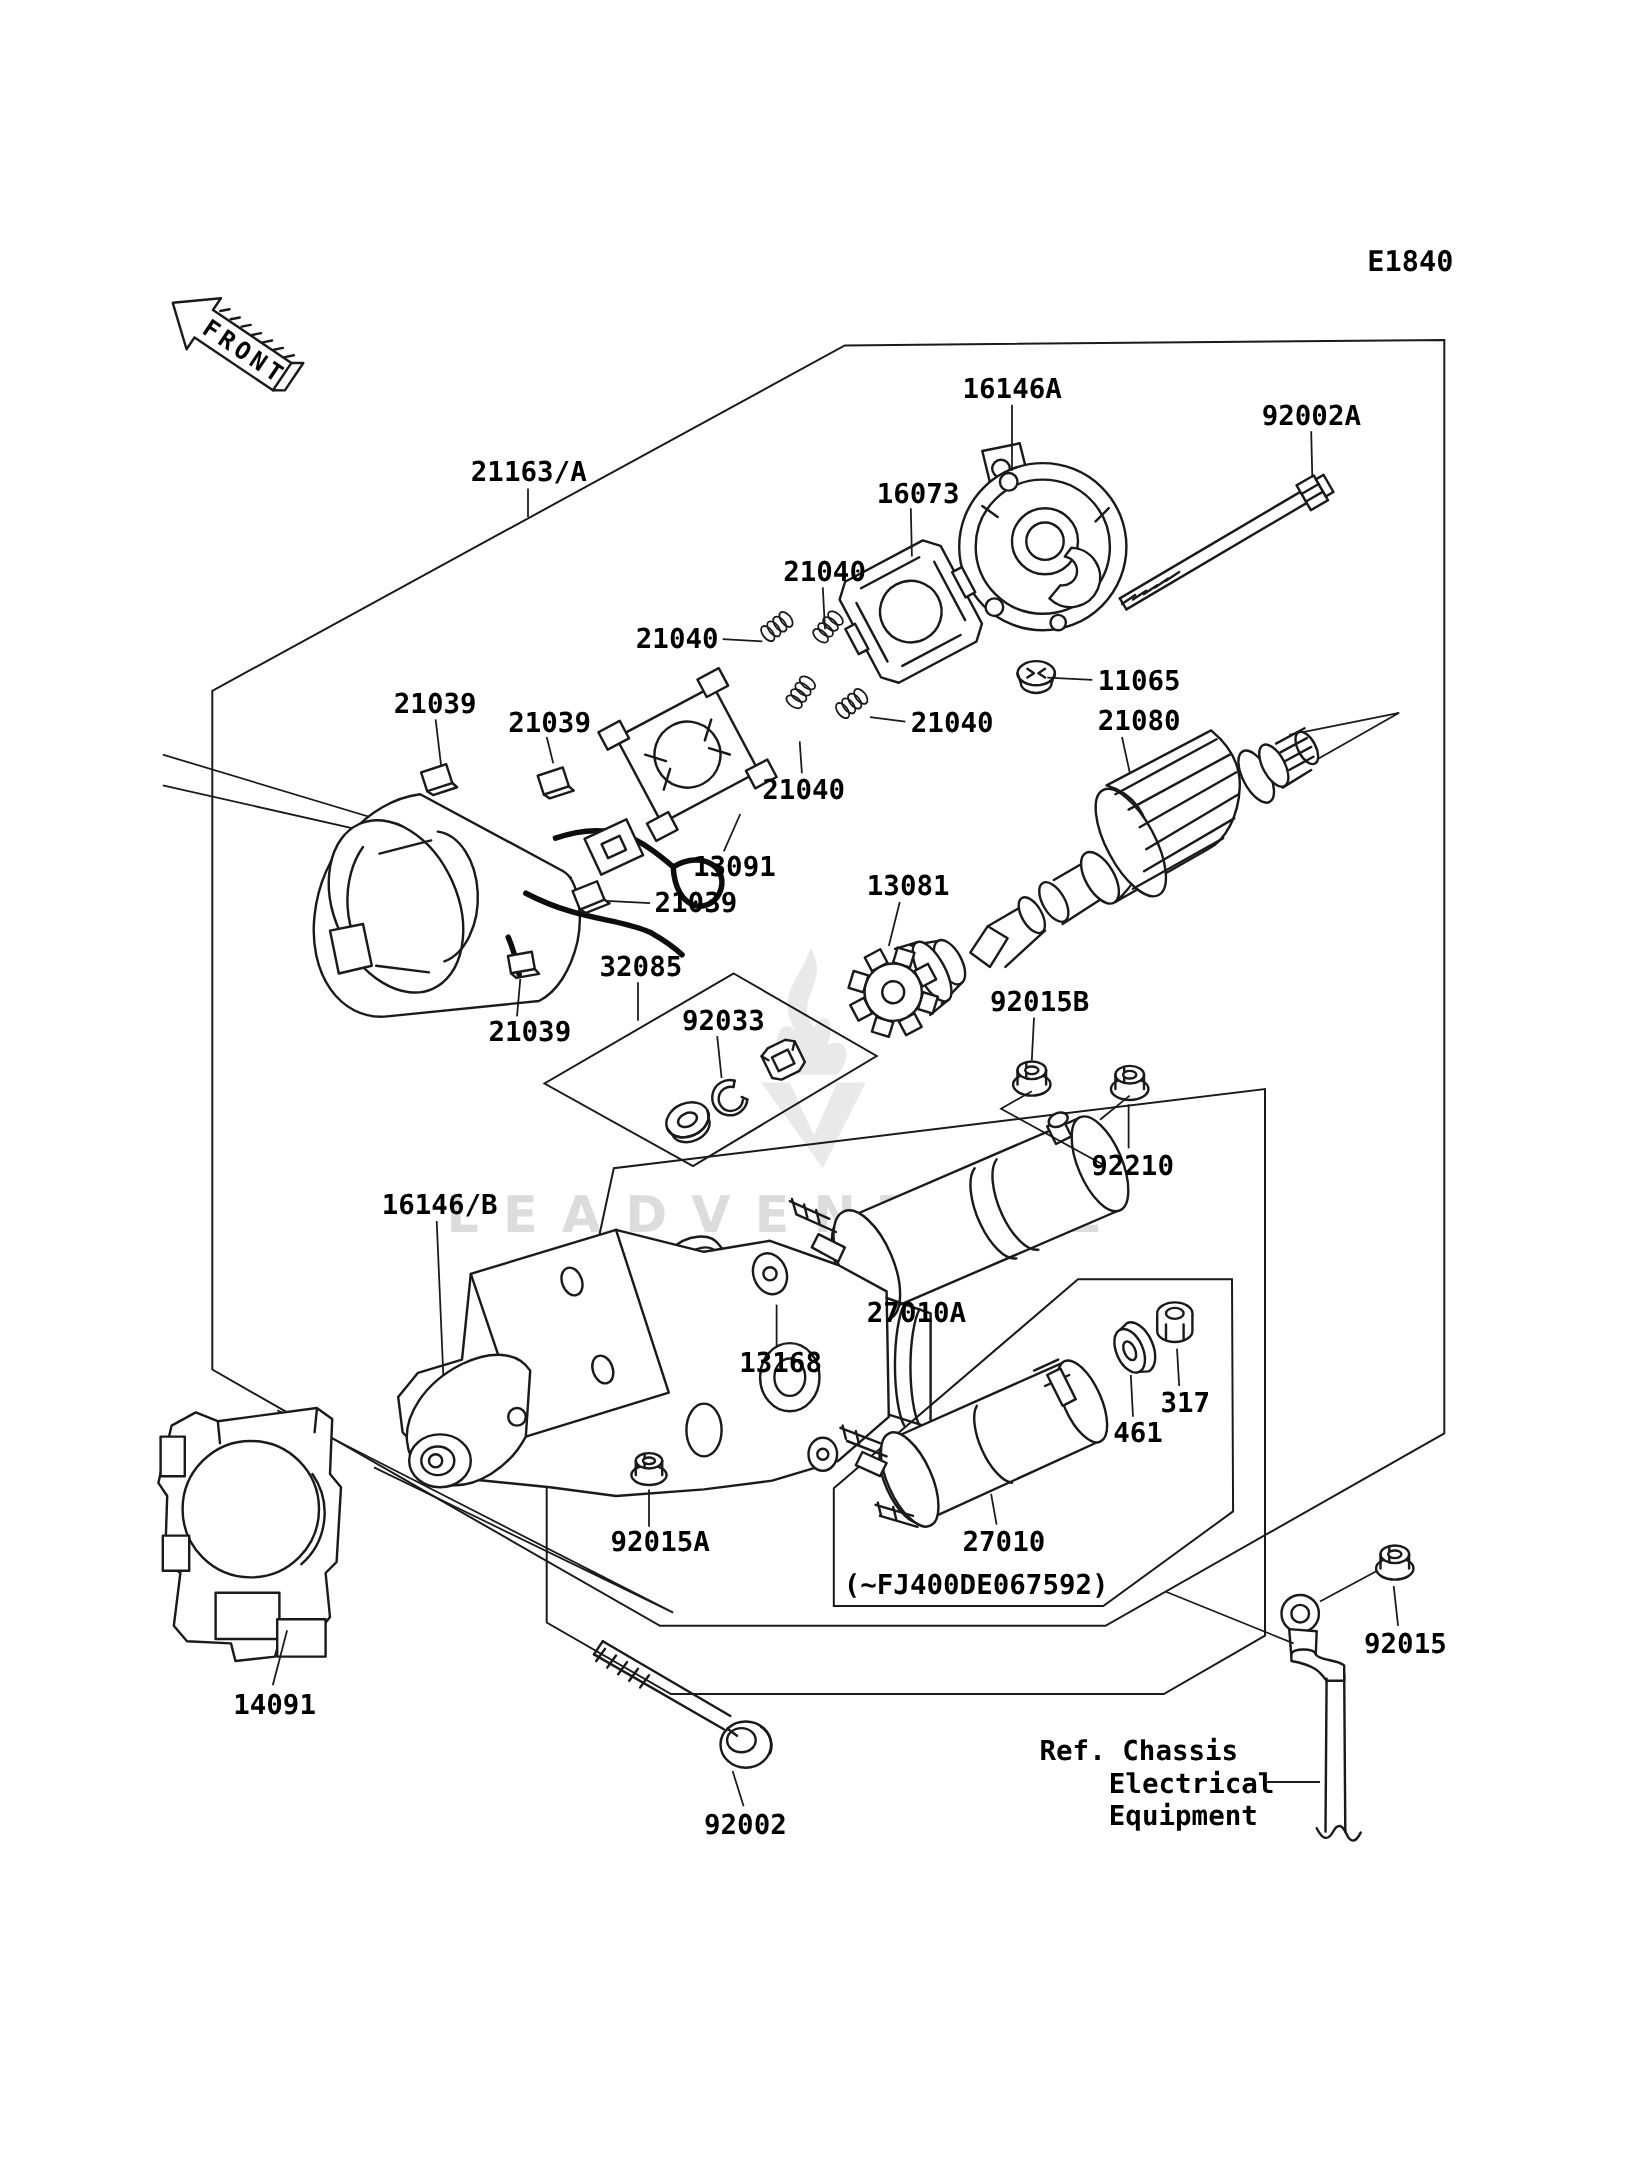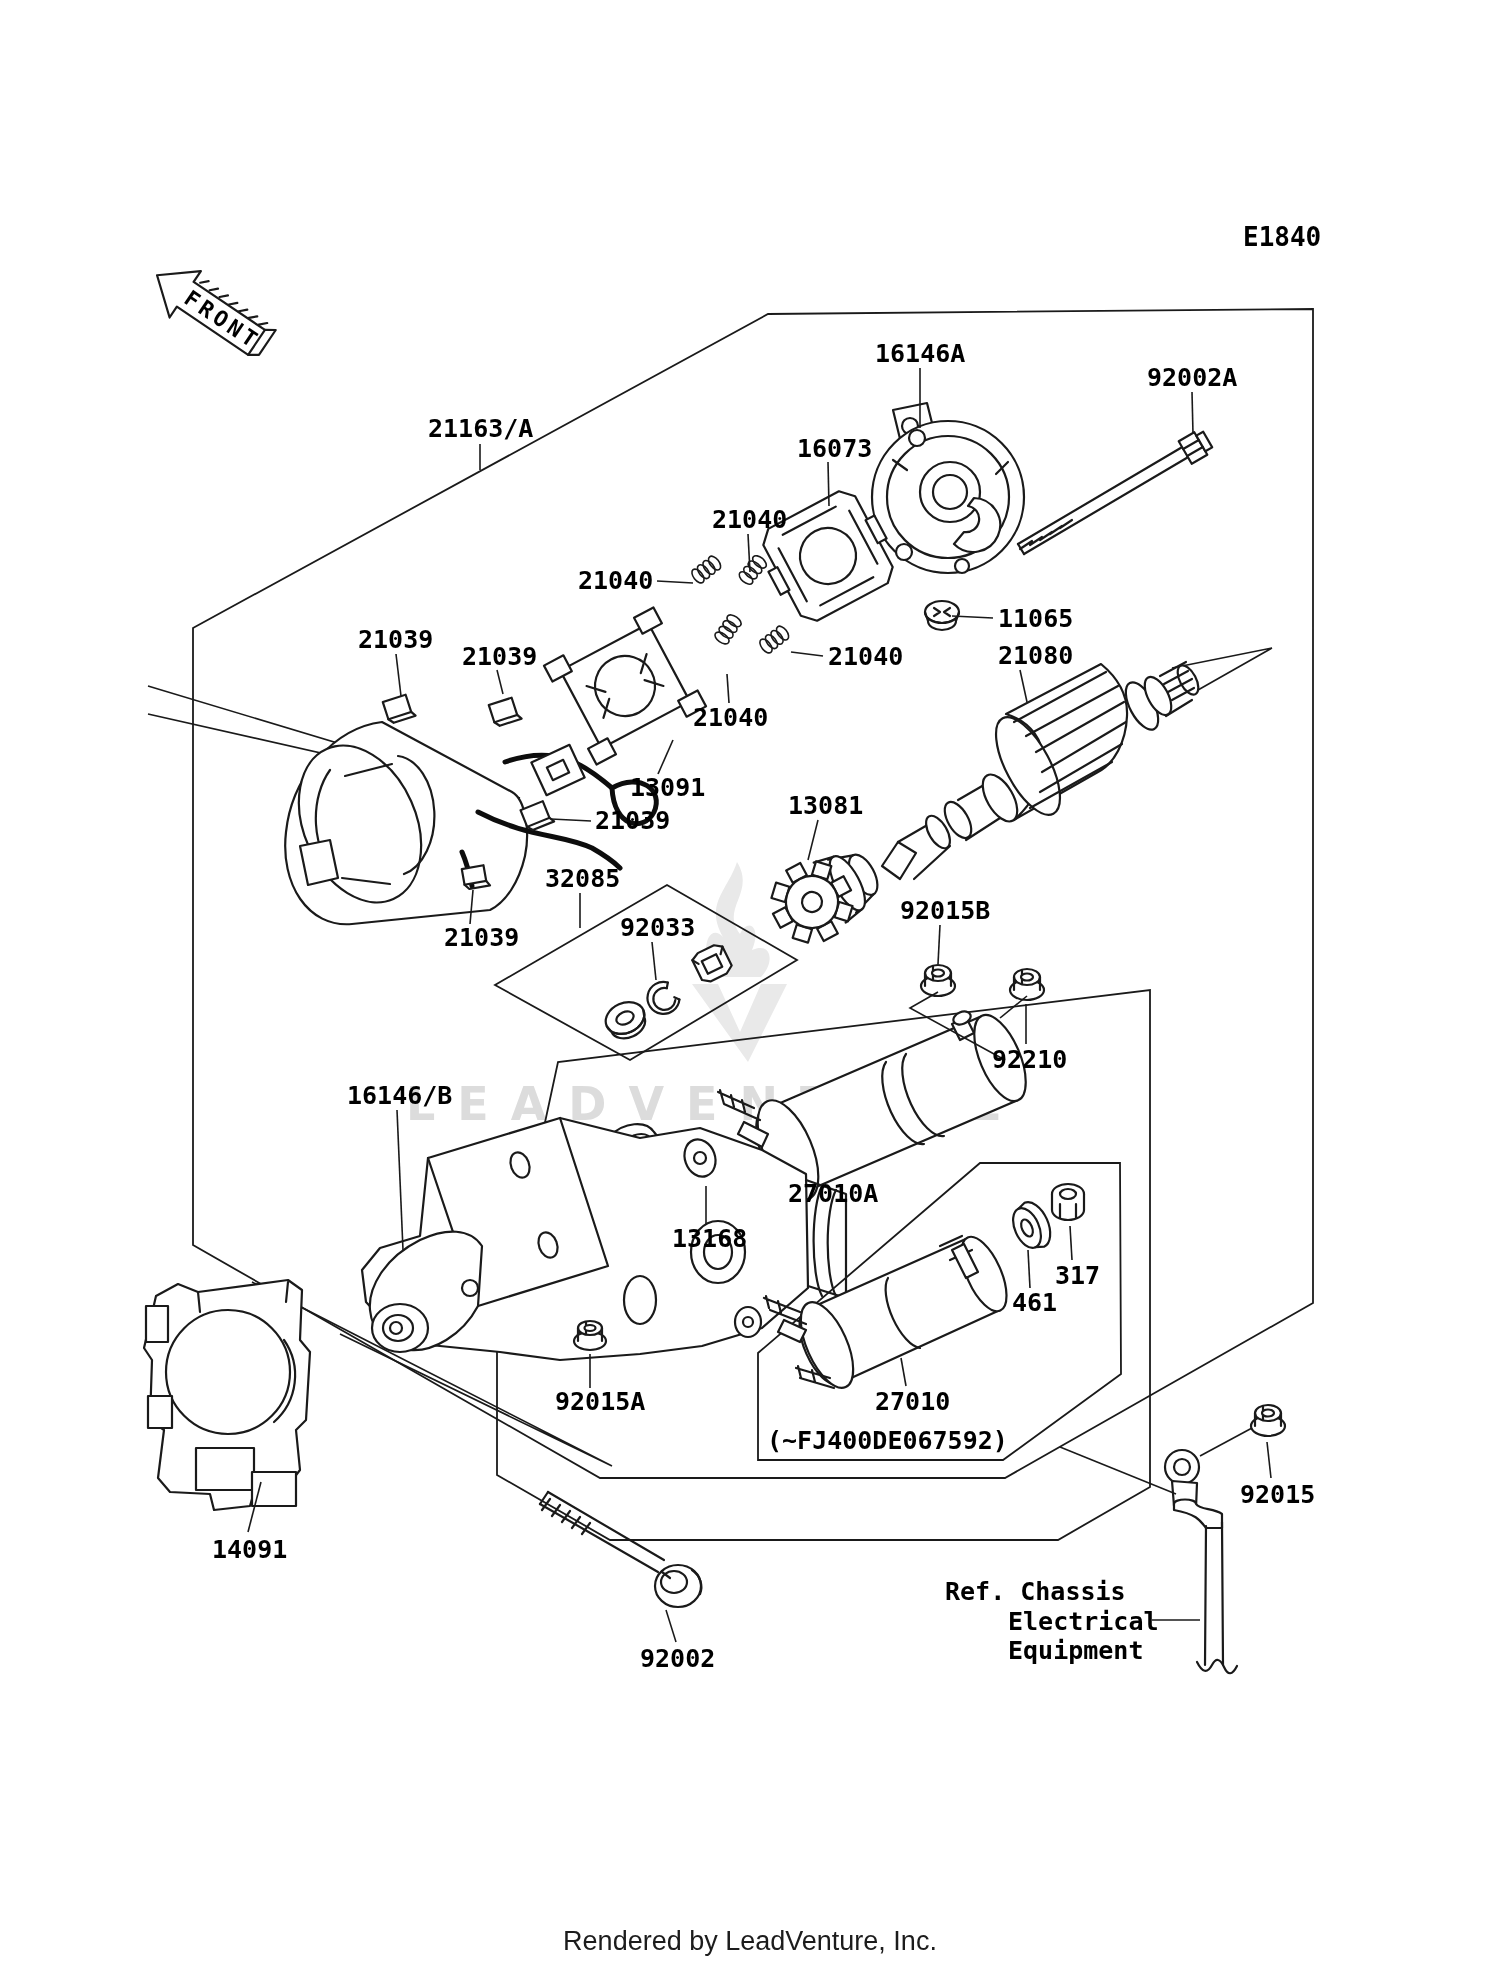--- a/index.html
+++ b/index.html
@@ -416,14 +416,13 @@
         <text x="1012" y="1311" class="plabel">461</text>
         <text x="1055" y="1284" class="plabel">317</text>
         <text x="875" y="1410" class="plabel">27010</text>
         <text x="555" y="1410" class="plabel">92015A</text>
         <text x="212" y="1558" class="plabel">14091</text>
         <text x="640" y="1667" class="plabel">92002</text>
         <text x="1240" y="1503" class="plabel">92015</text>
       </g>
 </svg>
 
-<div id="footer">Rendered by LeadVenture, Inc.</div>
 </div>
 
 </body></html>

